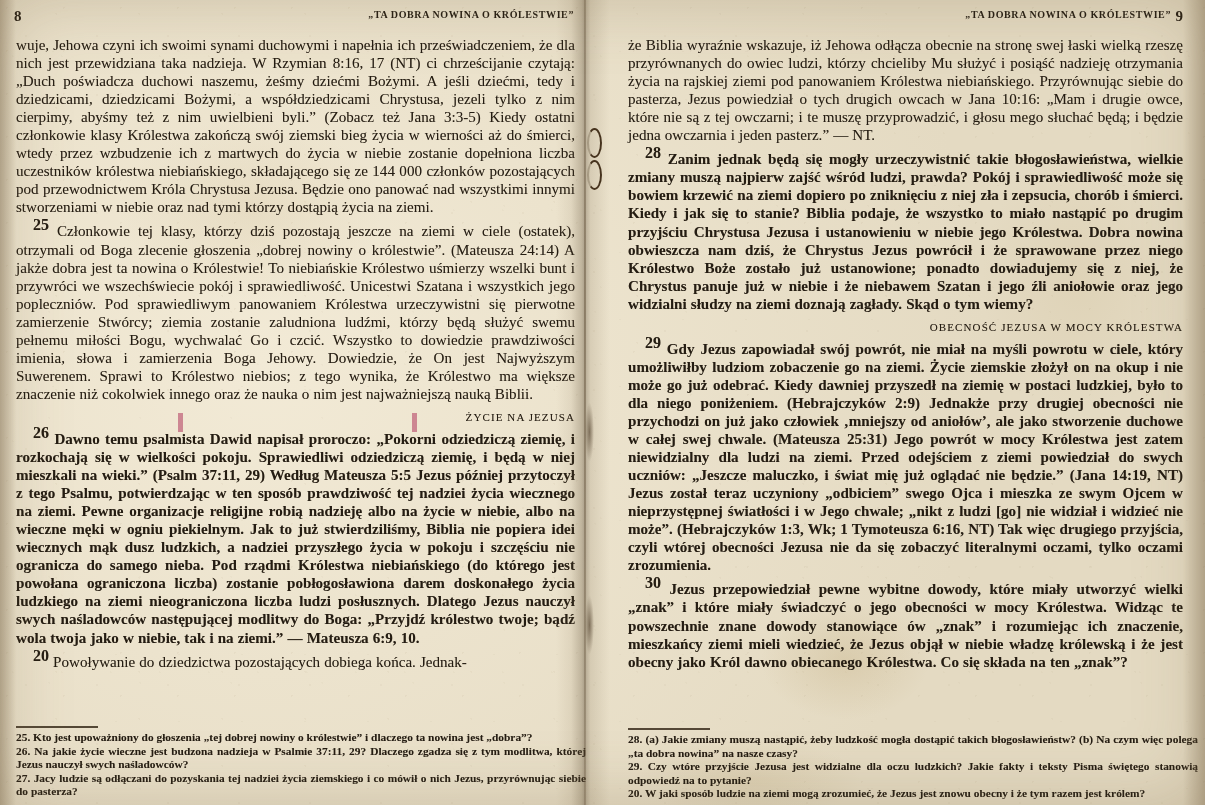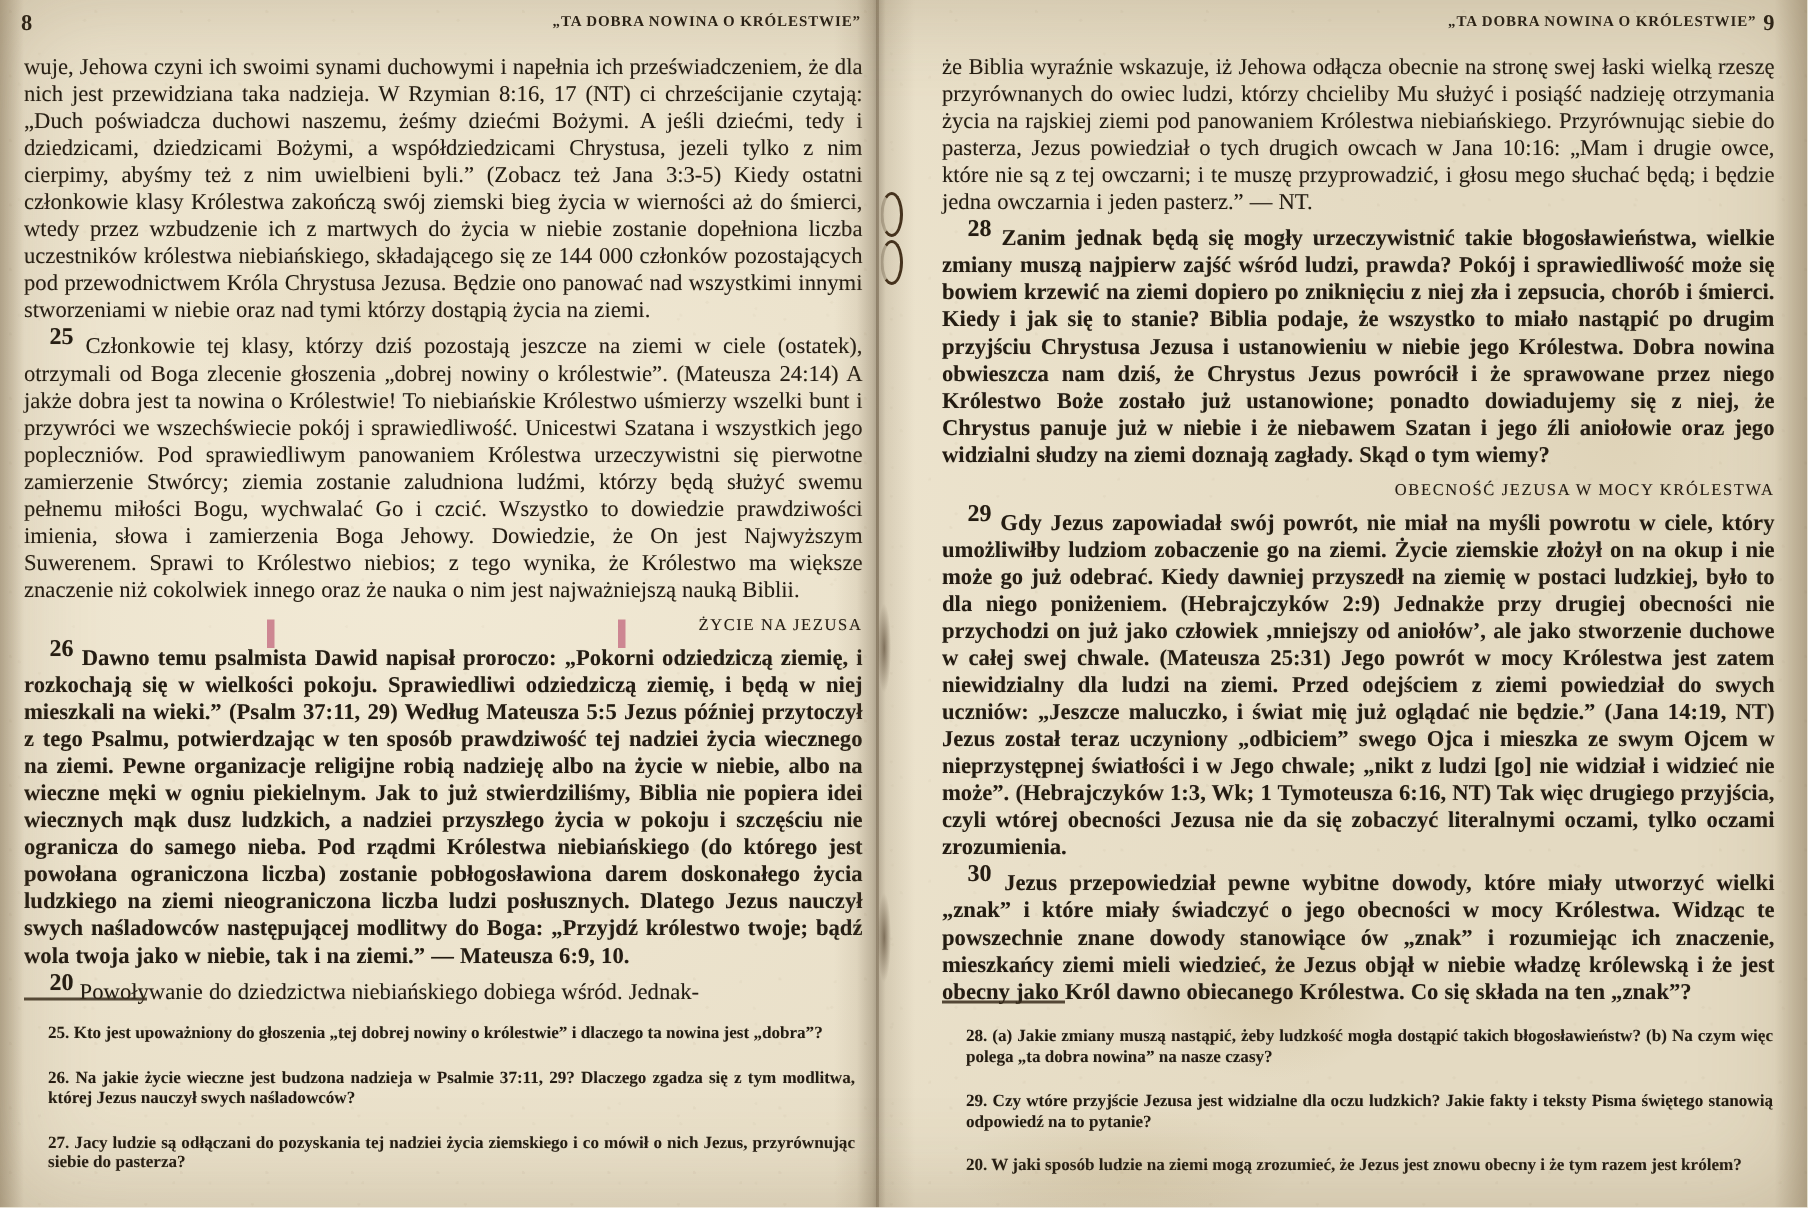--- a/index.html
+++ b/index.html
@@ -183,21 +183,21 @@
   }
   .right .qa-block { left: 20px; width: 570px; bottom: 4px; }
   .qa-rule {
     width: 82px;
     height: 2px;
     background: #3a2d1c;
     margin-bottom: 3px;
     opacity: .85;
   }
   p.qa {
-    margin: 16px;
+    margin: 0;
     font-size: 11.4px;
     line-height: 13.6px;
     font-weight: bold;
     text-align: justify;
     text-align-last: left;
     text-shadow: 0 0 .5px rgba(40,30,18,.25);
   }
 
   .scan-vignette {
     position: absolute; inset: 0;
@@ -229,21 +229,21 @@
       <p class="body"><span class="indent"></span><span class="num">25</span>&nbsp;<span>Członkowie tej klasy, którzy dziś pozostają jeszcze na ziemi w ciele (ostatek), otrzymali od Boga zlecenie głoszenia „dobrej nowiny o królestwie”. (Mateusza 24:14) A jakże dobra jest ta nowina o Królestwie! To niebiańskie Królestwo uśmierzy wszelki bunt i przywróci we wszechświecie pokój i sprawiedliwość. Unicestwi Szatana i wszystkich jego popleczniów. Pod sprawiedliwym panowaniem Królestwa urzeczywistni się pierwotne zamierzenie Stwórcy; ziemia zostanie zaludniona ludźmi, którzy będą służyć swemu pełnemu miłości Bogu, wychwalać Go i czcić. Wszystko to dowiedzie prawdziwości imienia, słowa i zamierzenia Boga Jehowy. Dowiedzie, że On jest Najwyższym Suwerenem. Sprawi to Królestwo niebios; z tego wynika, że Królestwo ma większe znaczenie niż cokolwiek innego oraz że nauka o nim jest najważniejszą nauką Biblii.</span></p>
 
       <div class="section-wrap">
         <span class="redmark l"></span>
         <span class="redmark r"></span>
         <h2 class="section">ŻYCIE NA JEZUSA</h2>
       </div>
 
       <p class="body strong"><span class="indent"></span><span class="num">26</span>&nbsp;<span>Dawno temu psalmista Dawid napisał proroczo: „Pokorni odziedziczą ziemię, i rozkochają się w wielkości pokoju. Sprawiedliwi odziedziczą ziemię, i będą w niej mieszkali na wieki.” (Psalm 37:11, 29) Według Mateusza 5:5 Jezus później przytoczył z tego Psalmu, potwierdzając w ten sposób prawdziwość tej nadziei życia wiecznego na ziemi. Pewne organizacje religijne robią nadzieję albo na życie w niebie, albo na wieczne męki w ogniu piekielnym. Jak to już stwierdziliśmy, Biblia nie popiera idei wiecznych mąk dusz ludzkich, a nadziei przyszłego życia w pokoju i szczęściu nie ogranicza do samego nieba. Pod rządmi Królestwa niebiańskiego (do którego jest powołana ograniczona liczba) zostanie pobłogosławiona darem doskonałego życia ludzkiego na ziemi nieograniczona liczba ludzi posłusznych. Dlatego Jezus nauczył swych naśladowców następującej modlitwy do Boga: „Przyjdź królestwo twoje; bądź wola twoja jako w niebie, tak i na ziemi.” — Mateusza 6:9, 10.</span></p>
 
-      <p class="body"><span class="indent"></span><span class="num">20</span>&nbsp;<span>Powoływanie do dziedzictwa niebiańskiego dobiega wśród. Jednak-</span></p>
+      <p class="body"><span class="indent"></span><span class="num">20</span>&nbsp;<span>Powoływanie do dziedzictwa pozostających dobiega końca. Jednak-</span></p>
     </div>
 
     <div class="qa-block">
       <div class="qa-rule"></div>
       <p class="qa">25. Kto jest upoważniony do głoszenia „tej dobrej nowiny o królestwie” i dlaczego ta nowina jest „dobra”?</p>
       <p class="qa">26. Na jakie życie wieczne jest budzona nadzieja w Psalmie 37:11, 29? Dlaczego zgadza się z tym modlitwa, której Jezus nauczył swych naśladowców?</p>
       <p class="qa">27. Jacy ludzie są odłączani do pozyskania tej nadziei życia ziemskiego i co mówił o nich Jezus, przyrównując siebie do pasterza?</p>
     </div>
   </div>
 

